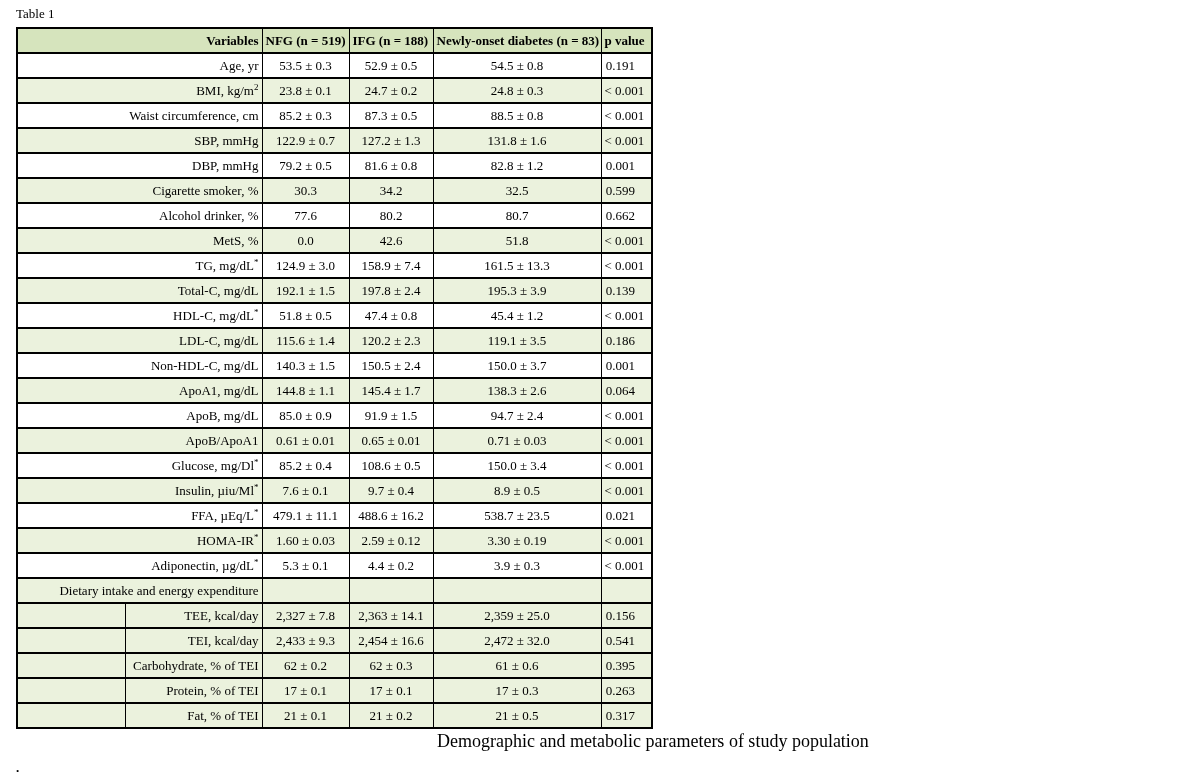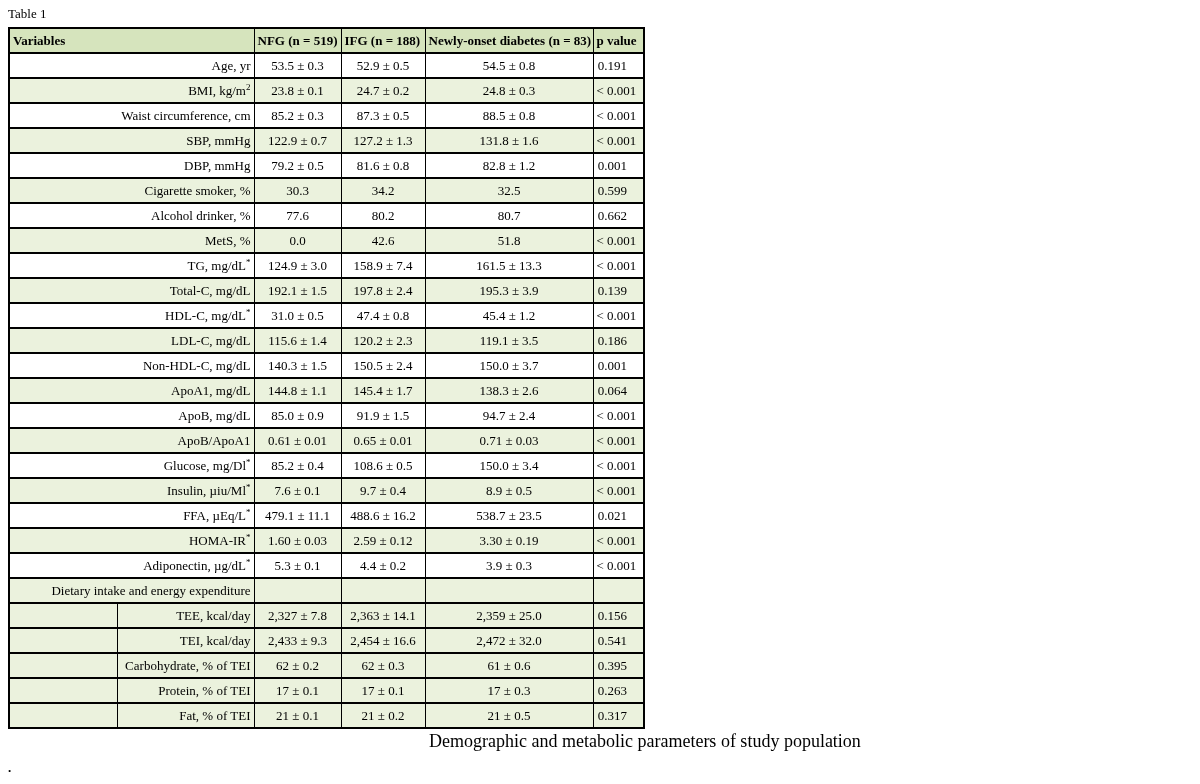--- a/index.html
+++ b/index.html
@@ -2,21 +2,21 @@
 <html style="--header-bg: #d6e4bd; --stripe-bg: #ebf2dd; --border: #000000;"><head>
 <meta charset="utf-8">
 <style>
   html, body {
     margin: 0; padding: 0;
     width: 1200px; height: 784px;
     background: #ffffff;
     font-family: "Liberation Serif", "DejaVu Serif", serif;
     color: #000;
   }
-  .page { position: relative; width: 1172px; height: 784px; }
+  .page { position: relative; width: 1172px; height: 784px; margin-left: 8px; }
   .table-title {
     padding: 6px 0 5px 8px;
     font-size: 13px;
   }
   table.data-table {
     border-collapse: collapse;
     table-layout: fixed;
     width: 635px;
     margin-left: 8px;
     border: 2px solid var(--border, #000);
@@ -30,21 +30,21 @@
     padding: 0 3px;
     white-space: nowrap;
     overflow: hidden;
     vertical-align: middle;
   }
   thead th {
     background: var(--header-bg, #d6e4bd);
     font-weight: bold;
     text-align: left;
   }
-  thead th.var-h { text-align: left; }
+  thead th.var-h { text-align: right; }
   td.lab { text-align: right; padding-left: 4px; }
   td.indent { padding: 0; }
   td.val { text-align: center; }
   td.pv  { text-align: right; padding-right: 16px; }
   tr.shade td { background: var(--stripe-bg, #ebf2dd); }
   sup { font-size: 9px; line-height: 0; }
   .caption {
     margin: 2px 0 0 429px;
     font-size: 18px;
   }
@@ -145,21 +145,21 @@
         </tr>
         <tr class="shade">
           <td class="lab" colspan="2"><span>Total-C, mg/dL</span></td>
           <td class="val">192.1 ± 1.5</td>
           <td class="val">197.8 ± 2.4</td>
           <td class="val">195.3 ± 3.9</td>
           <td class="pv">0.139</td>
         </tr>
         <tr>
           <td class="lab" colspan="2"><span>HDL-C, mg/dL</span><sup>*</sup></td>
-          <td class="val">31.0 ± 0.5</td>
+          <td class="val">51.8 ± 0.5</td>
           <td class="val">47.4 ± 0.8</td>
           <td class="val">45.4 ± 1.2</td>
           <td class="pv">&lt; 0.001</td>
         </tr>
         <tr class="shade">
           <td class="lab" colspan="2"><span>LDL-C, mg/dL</span></td>
           <td class="val">115.6 ± 1.4</td>
           <td class="val">120.2 ± 2.3</td>
           <td class="val">119.1 ± 3.5</td>
           <td class="pv">0.186</td>

